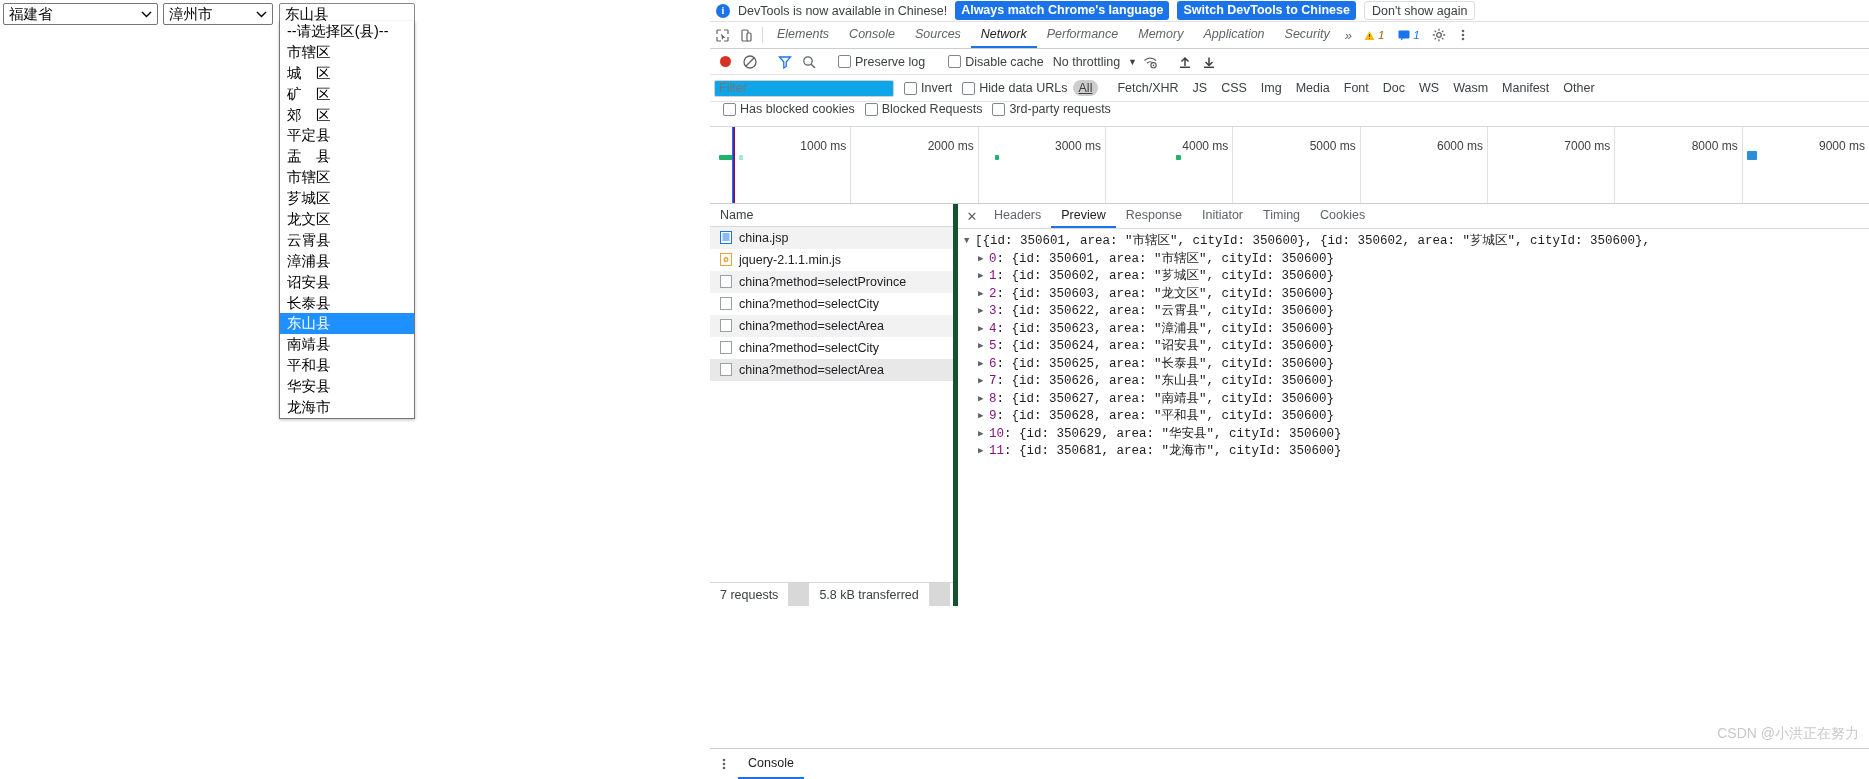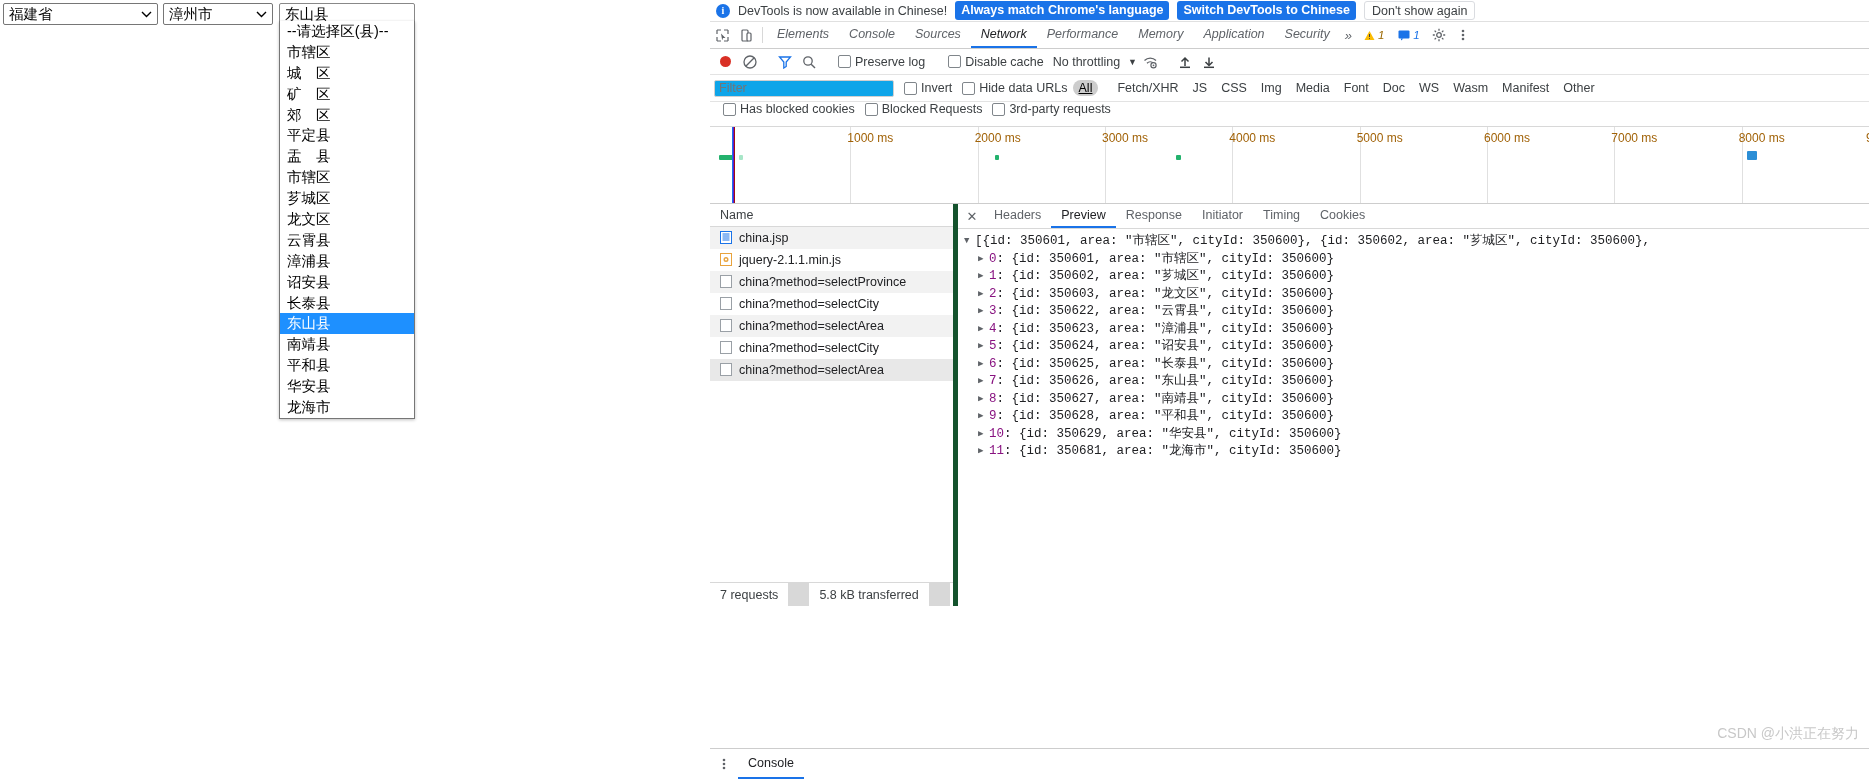--- a/index.html
+++ b/index.html
@@ -58,29 +58,29 @@
   .tb-ico{width:22px;height:22px;display:flex;align-items:center;justify-content:center;cursor:pointer;}
   .cb-wrap{display:flex;align-items:center;gap:4px;font-size:12.5px;color:#3c4043;margin:0 5px;cursor:pointer;white-space:nowrap;}
   .cb{width:11px;height:11px;border:1px solid #80868b;border-radius:2px;background:#fff;flex:none;}
   .throttle{font-size:12.5px;color:#3c4043;display:flex;align-items:center;gap:8px;cursor:pointer;margin-left:2px;}
 
   
   #filter-row{height:26px;border-bottom:1px solid #e3e3e3;display:flex;align-items:center;padding:0 4px;}
   #filter-input{width:180px;height:17px;border:1px solid #d0d0d0;border-radius:2px;font-size:12.5px;
                 padding:0 4px;color:#3c4043;background:#0ea5e9;box-sizing:border-box;outline:none;font-family:"Liberation Sans",sans-serif;}
   .ftype{font-size:12.5px;color:#3c4043;padding:1px 6px;border-radius:9px;cursor:pointer;white-space:nowrap;}
-  .ftype.on{background:#cdcdcd;color:#000000;text-decoration:underline;}
+  .ftype.on{background:#cdcdcd;color:#404040;text-decoration:underline;}
 
   
   #cookie-row{height:24px;border-bottom:1px solid #d8d8d8;display:flex;align-items:flex-start;padding:0 8px;}
 
   
   #overview{height:76px;border-bottom:1px solid #cdcdcd;position:relative;background:#fff;overflow:hidden;}
   .ovtick{position:absolute;top:0;bottom:0;border-left:1px solid #e0e0e0;}
-  .ovlabel{position:absolute;top:4px;font-size:12px;color:#a16207;transform:translateX(-100%);padding-right:4px;white-space:nowrap;margin-left:47px;}
+  .ovlabel{position:absolute;top:12px;font-size:12px;color:#404040;transform:translateX(-100%);padding-right:4px;white-space:nowrap;}
   .ovbar{position:absolute;background:#23b26d;height:5px;border-radius:1px;}
   .ovline{position:absolute;top:0;bottom:0;width:1px;}
 
   
   #panes{position:absolute;left:0;top:0;width:100%;display:flex;height:402px;}
   #req-pane{width:248px;border-right:5px solid #14532d;display:flex;flex-direction:column;box-sizing:border-box;}
   .pane-head{height:23px;border-bottom:1px solid #d8d8d8;display:flex;align-items:center;padding-left:10px;
              font-size:12.5px;color:#3c4043;background:#fff;box-sizing:border-box;}
   #req-list{flex:1;overflow:hidden;}
   .req-row{height:22px;display:flex;align-items:center;gap:7px;padding-left:10px;font-size:12.5px;color:#202124;

